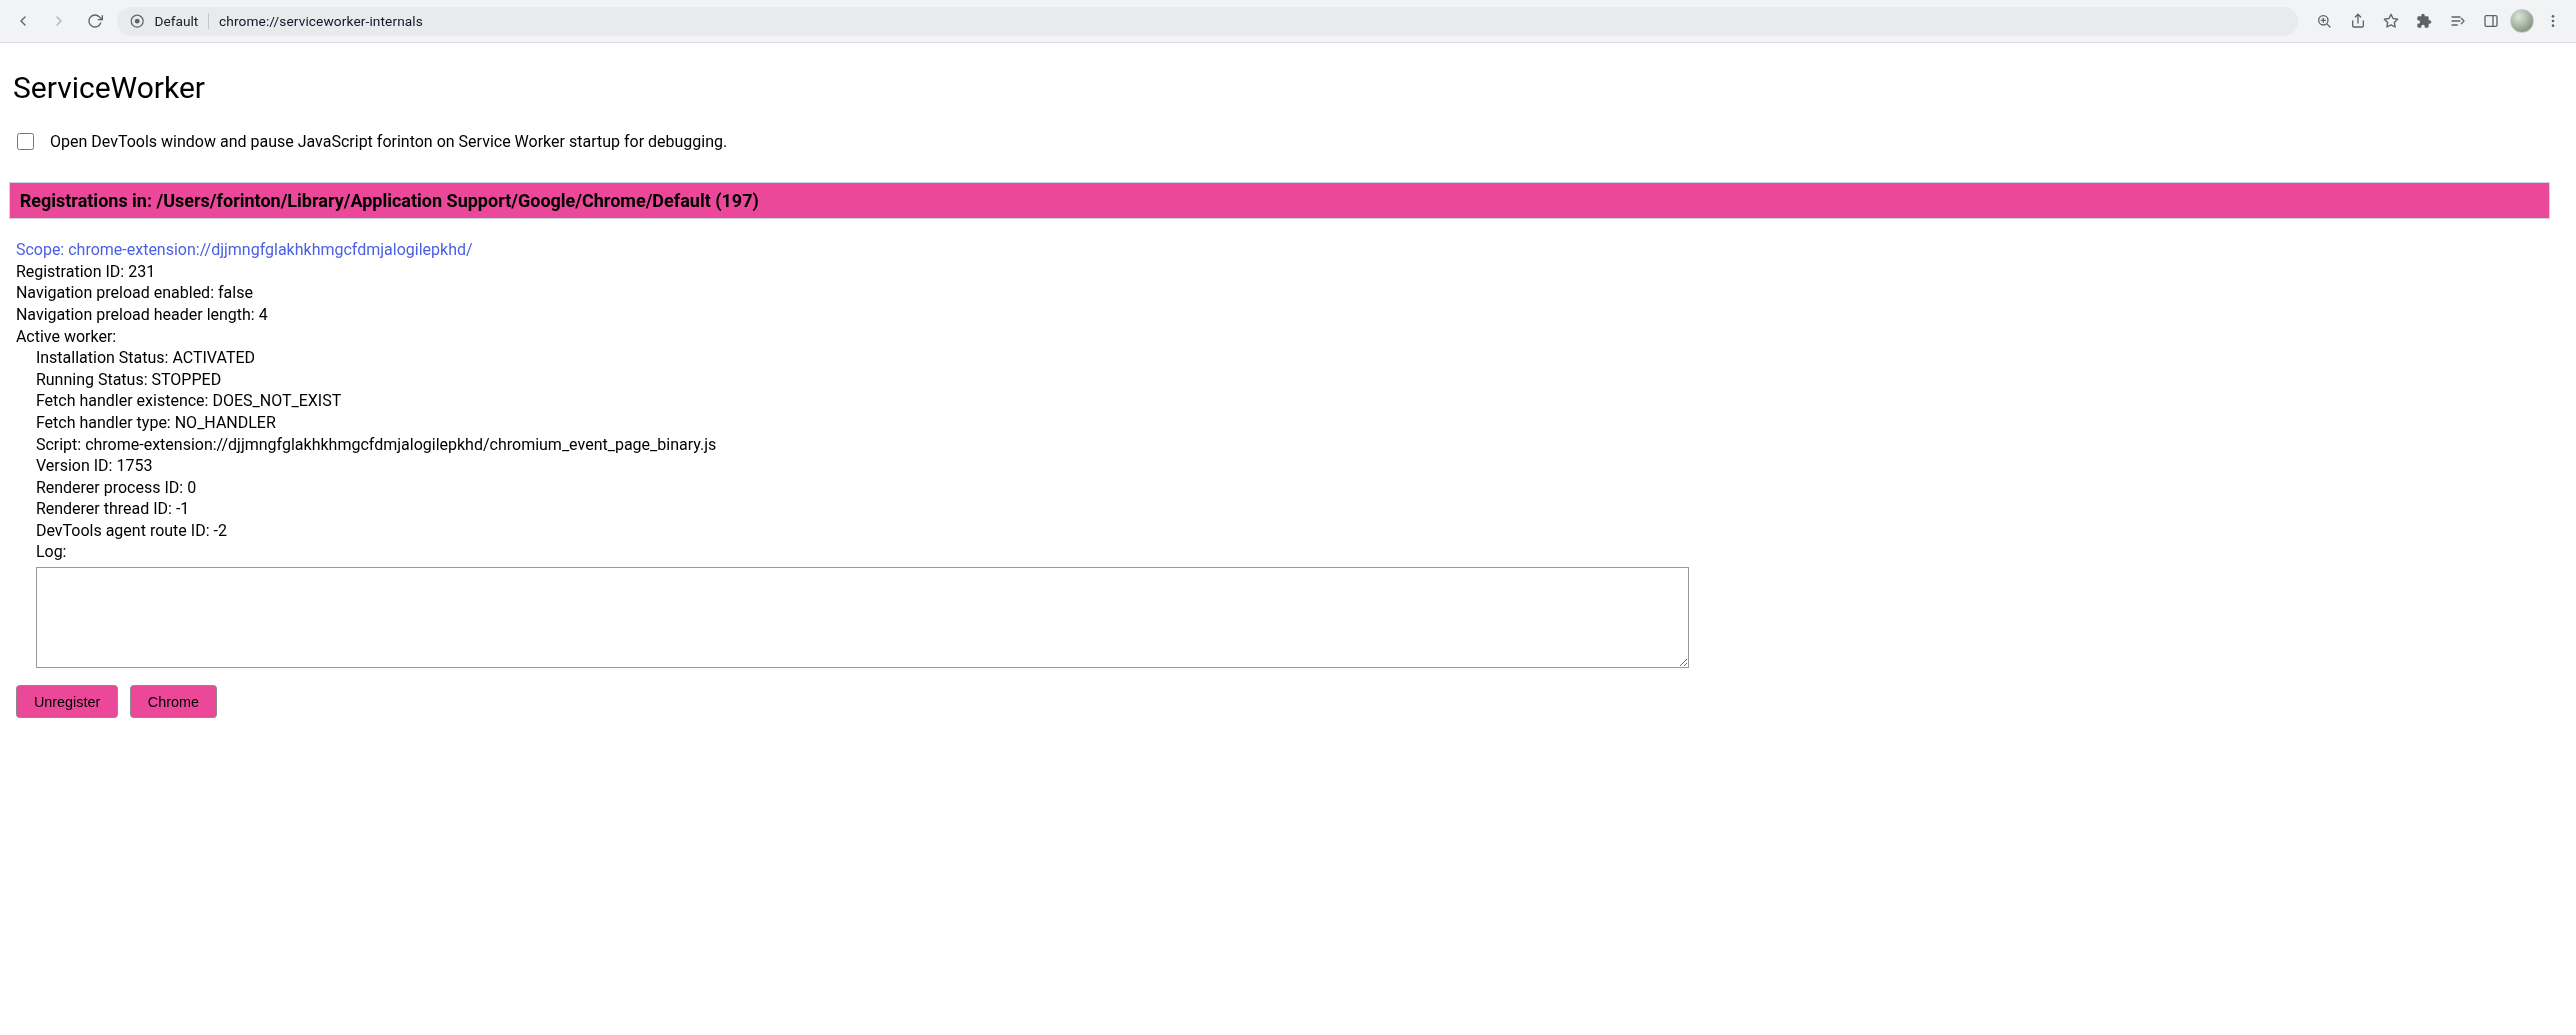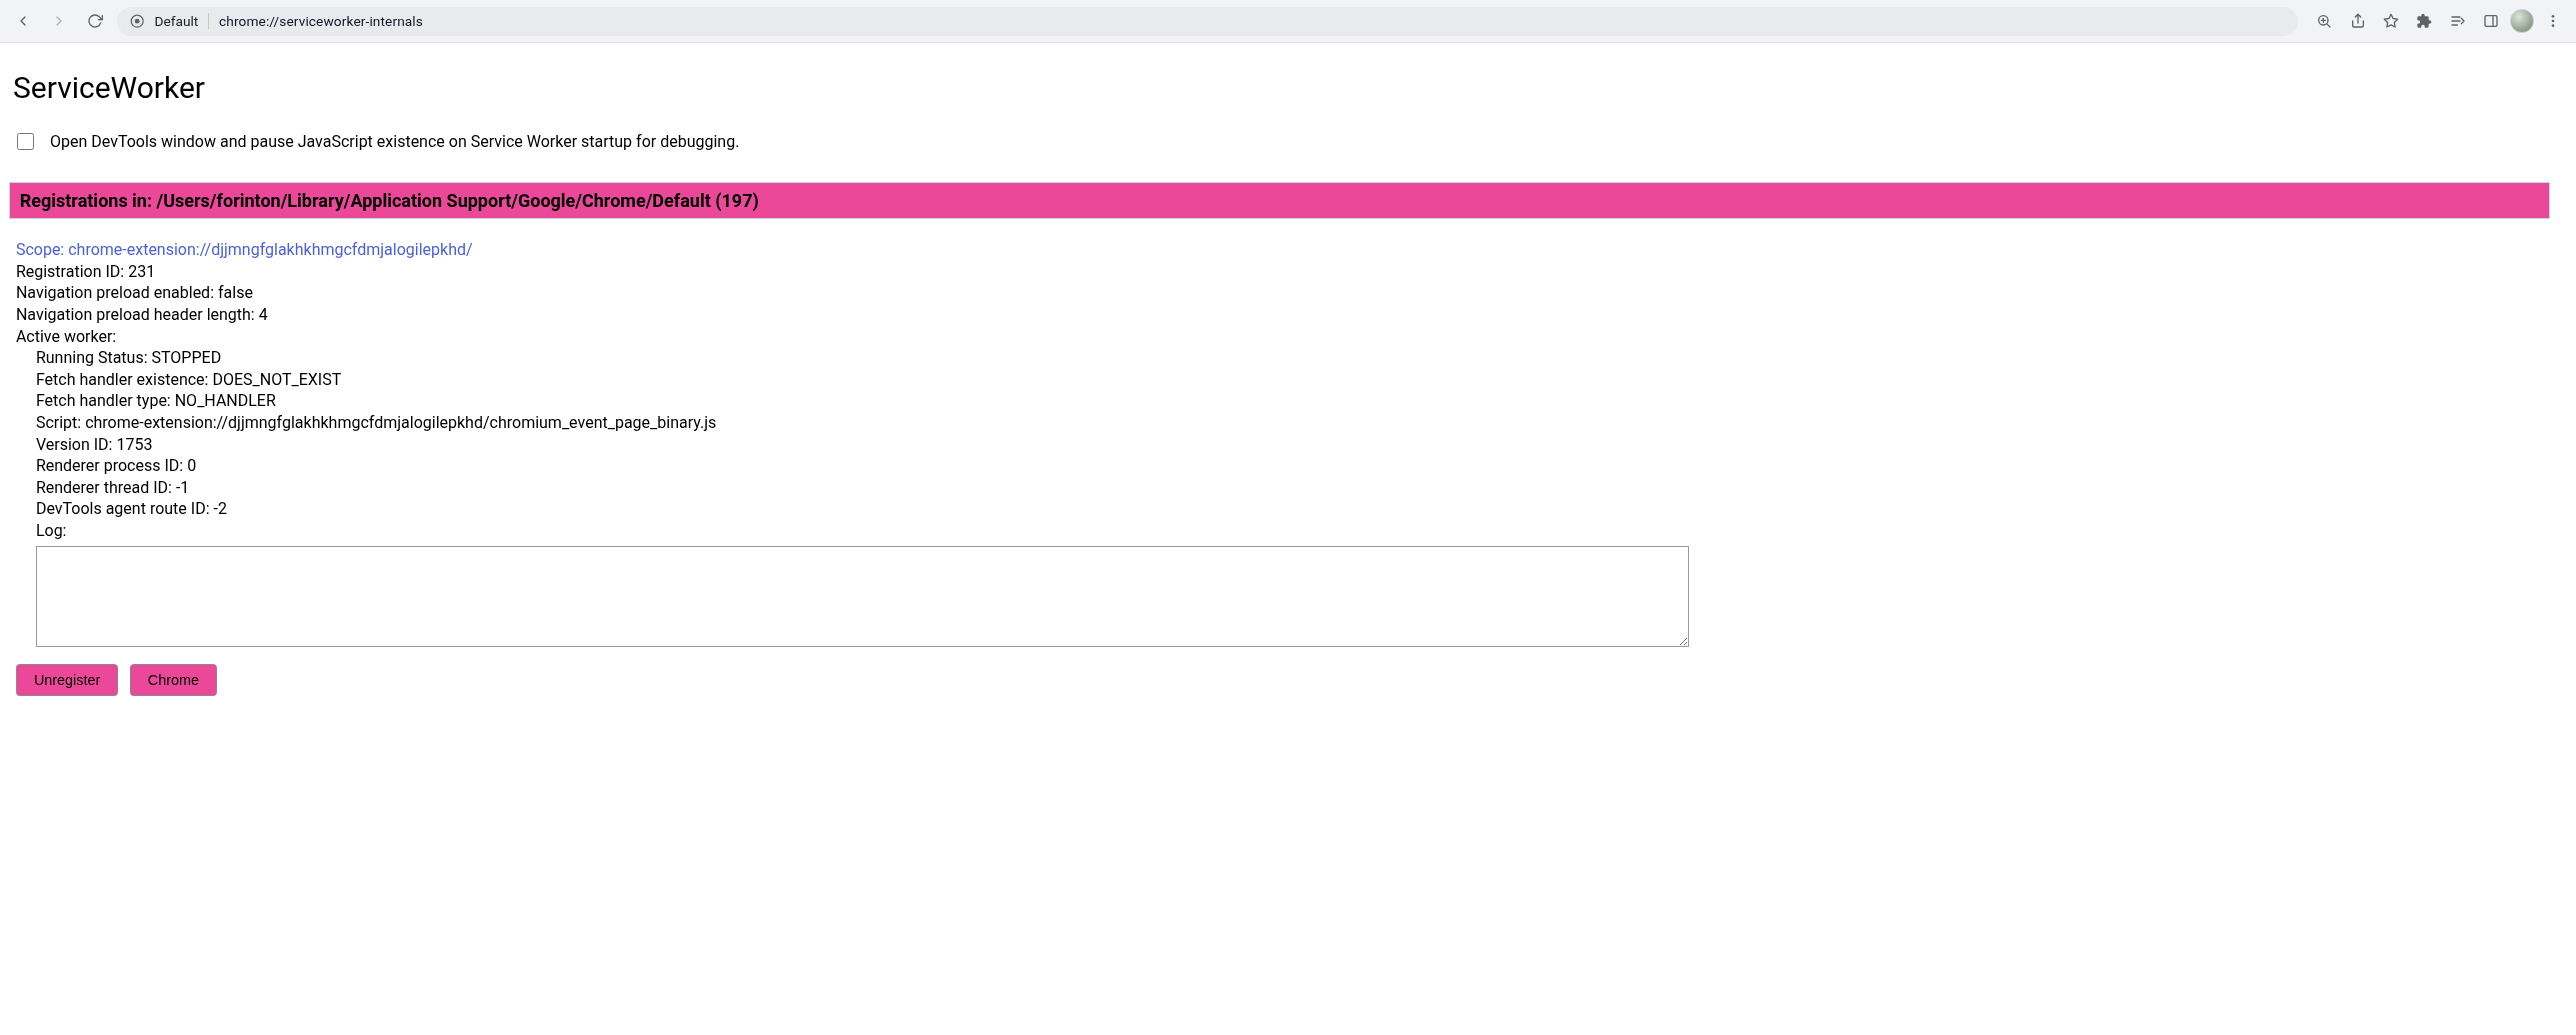--- a/index.html
+++ b/index.html
@@ -199,35 +199,36 @@
     </div>
   </div>
 </div>
 
 <div class="page">
 
   <h1 class="page-title">ServiceWorker</h1>
 
   <label class="debug-row">
     <input type="checkbox" style="">
-    <span>Open DevTools window and pause JavaScript existence on Service Worker startup for debugging.</span>
+    <span>Open DevTools window and pause JavaScript forinton on Service Worker startup for debugging.</span>
   </label>
 
   <div class="reg-header">Registrations in: /Users/forinton/Library/Application Support/Google/Chrome/Default (197)</div>
 
   <div class="reg-body">
     <div>
       <a href="#" class="scope-link"><span>Scope: </span><span>chrome-extension://djjmngfglakhkhmgcfdmjalogilepkhd/</span></a>
     </div>
     <div class="kv">Registration ID: 231</div>
     <div class="kv">Navigation preload enabled: false</div>
     <div class="kv">Navigation preload header length: 4</div>
     <div class="kv">Active worker:</div>
 
     <div class="worker-block">
+      <div class="kv">Installation Status: ACTIVATED</div>
       <div class="kv">Running Status: STOPPED</div>
       <div class="kv">Fetch handler existence: DOES_NOT_EXIST</div>
       <div class="kv">Fetch handler type: NO_HANDLER</div>
       <div class="kv">Script: chrome-extension://djjmngfglakhkhmgcfdmjalogilepkhd/chromium_event_page_binary.js</div>
       <div class="kv">Version ID: 1753</div>
       <div class="kv">Renderer process ID: 0</div>
       <div class="kv">Renderer thread ID: -1</div>
       <div class="kv">DevTools agent route ID: -2</div>
       <div class="kv">Log:</div>
       <textarea class="log" style=""></textarea>

